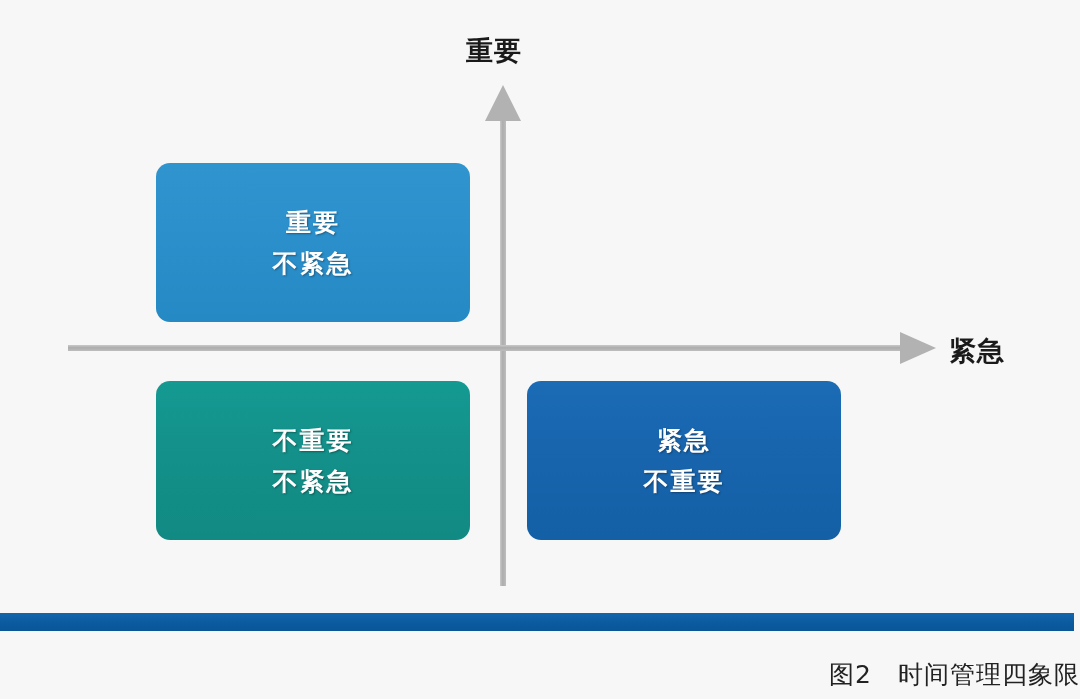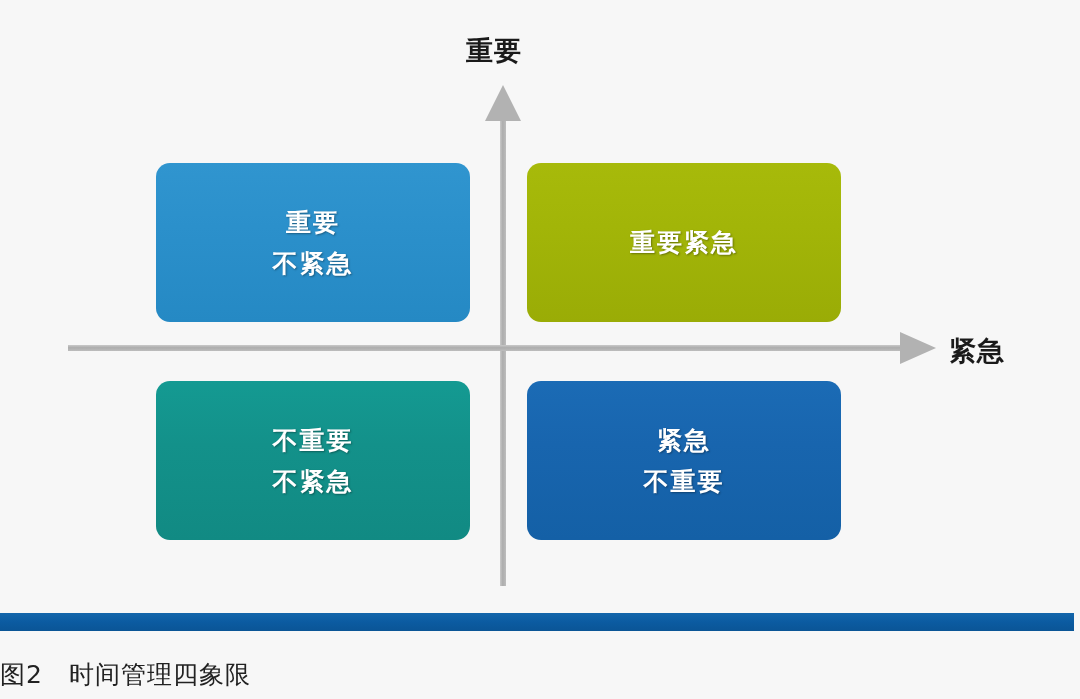--- a/index.html
+++ b/index.html
@@ -141,21 +141,21 @@
     height: 18px;
     background: linear-gradient(to bottom, #1466ab 0%, #0b5ba1 50%, #0a5596 100%);
   }
 
   
   .caption {
     position: absolute;
     left: 0;
     top: 658px;
     width: 1080px;
-    text-align: left;
+    text-align: right;
     font-size: 25px;
     color: #222222;
     letter-spacing: 1px;
     font-family: "DejaVu Sans", "Liberation Sans", sans-serif;
     white-space: pre;
   }
 </style>
 </head>
 <body>
 
@@ -167,23 +167,20 @@
   <div class="axis-h-arrow"></div>
 
   <div class="axis-label axis-label-top">重要</div>
   <div class="axis-label axis-label-right">紧急</div>
 
   <div class="quad" id="quad-important-not-urgent">
     <span class="line">重要</span>
     <span class="line">不紧急</span>
   </div>
 
-  <div class="quad" id="quad-important-urgent">
-    <span class="line">重要紧急</span>
-  </div>
 
   <div class="quad" id="quad-not-important-not-urgent">
     <span class="line">不重要</span>
     <span class="line">不紧急</span>
   </div>
 
   <div class="quad" id="quad-urgent-not-important">
     <span class="line">紧急</span>
     <span class="line">不重要</span>
   </div>

